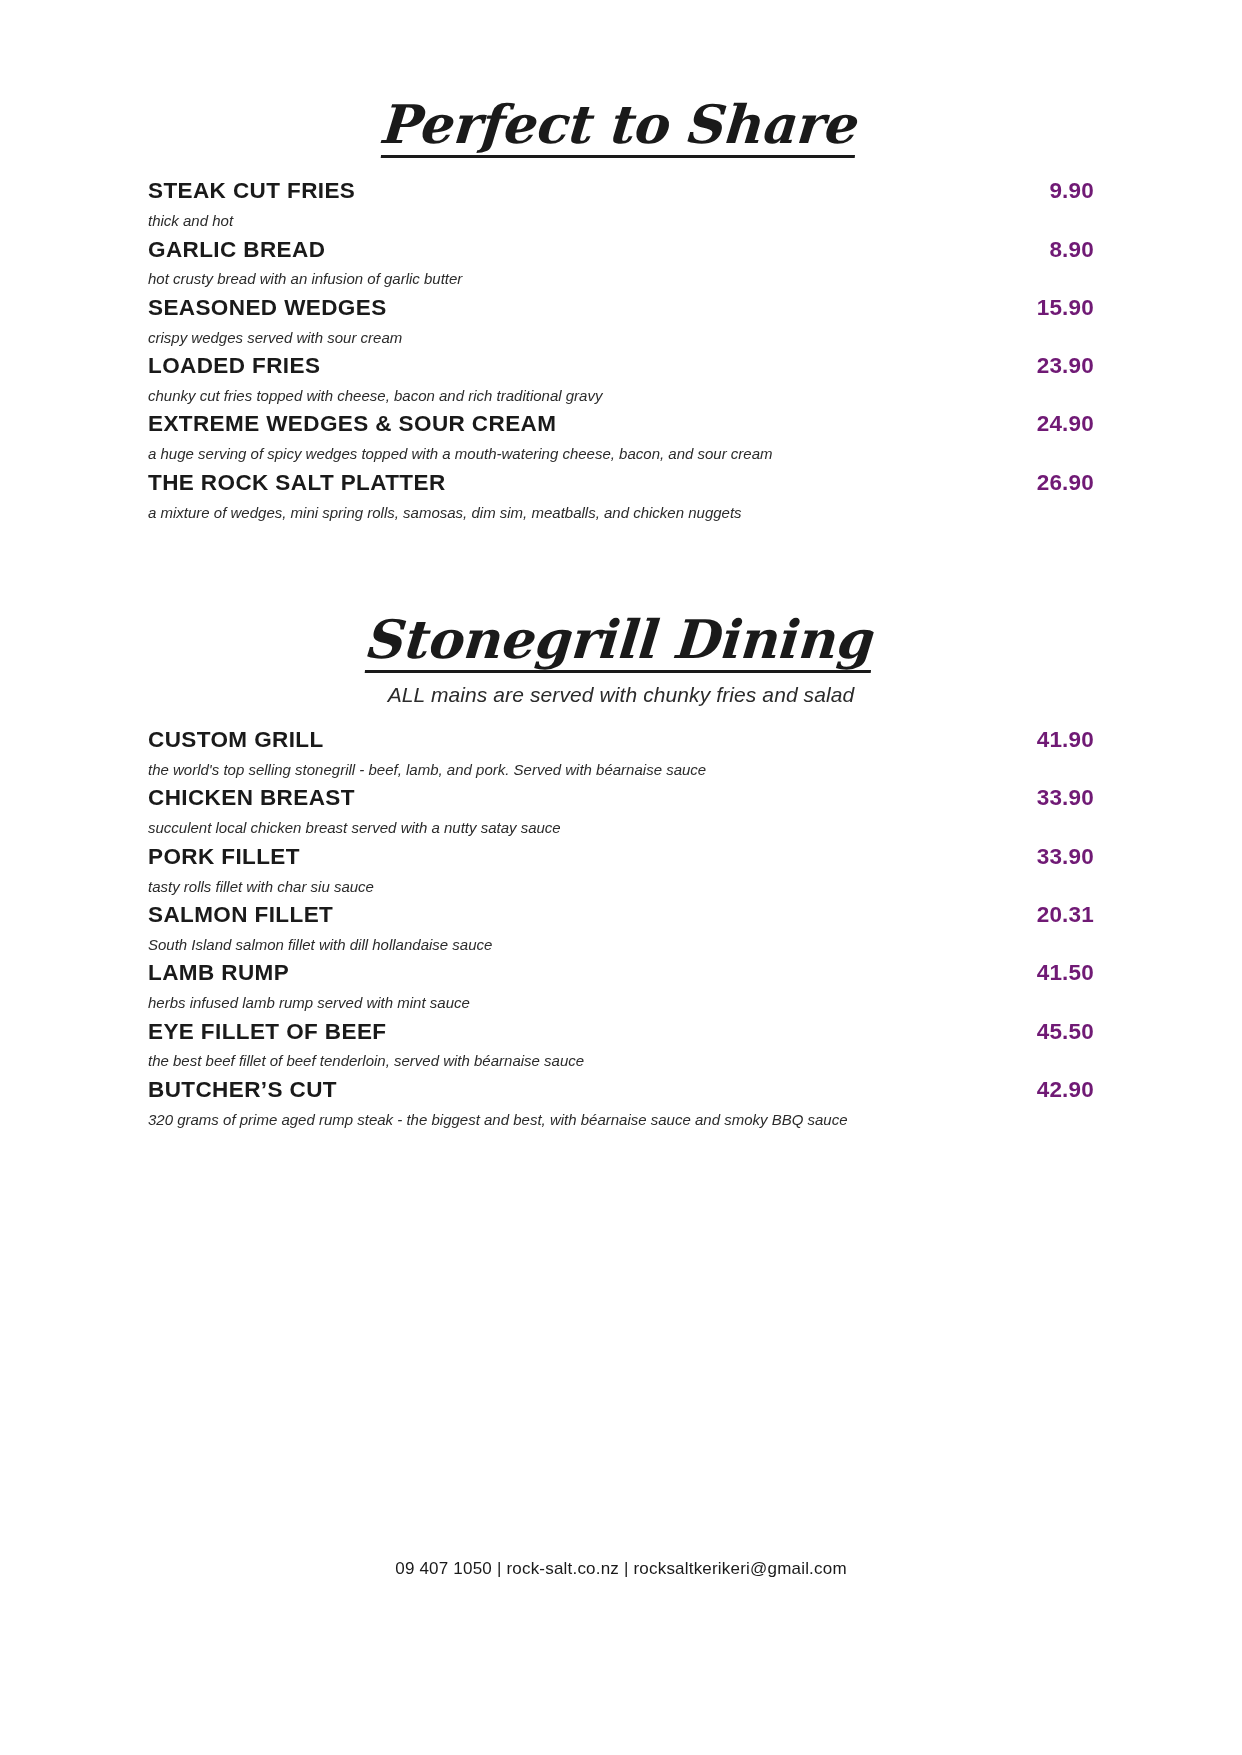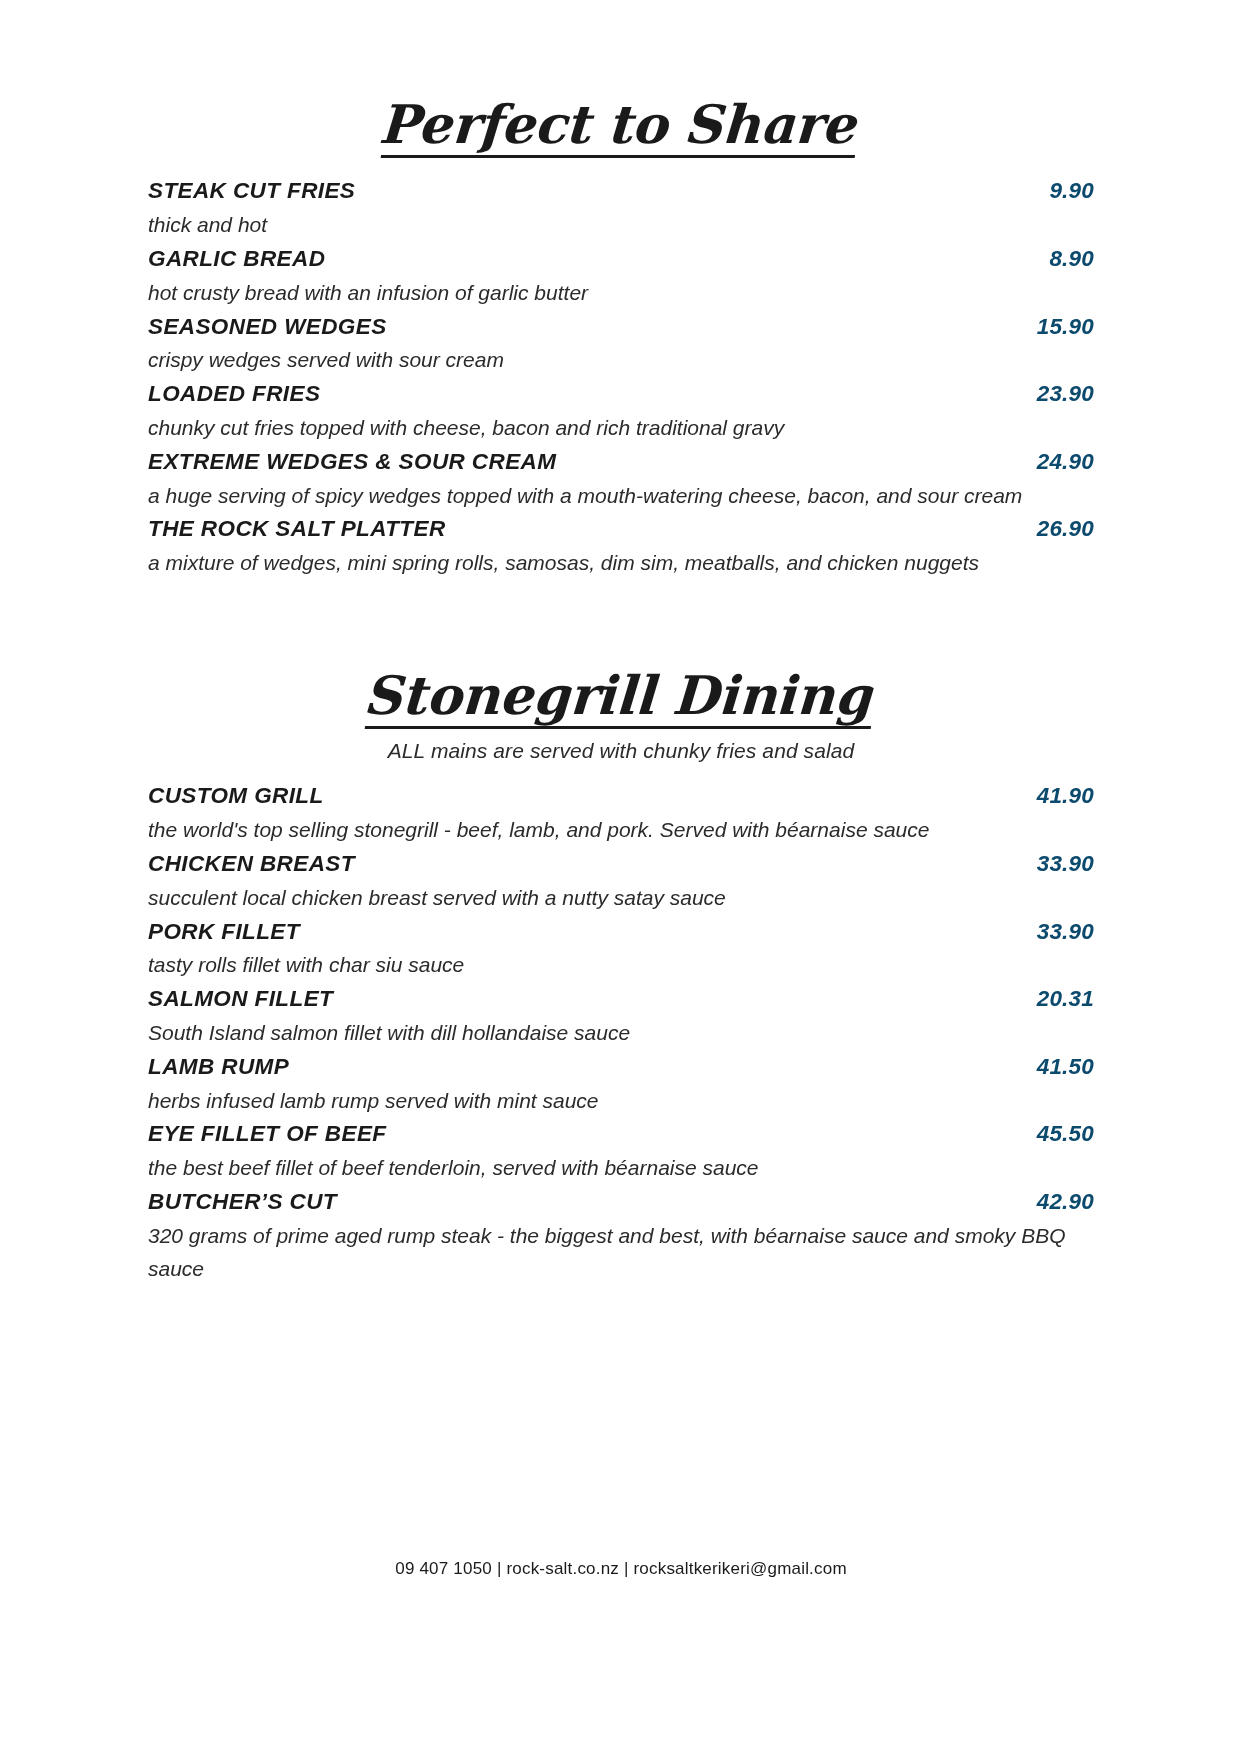--- a/index.html
+++ b/index.html
@@ -55,43 +55,42 @@
   .items {
     margin-top: 16px;
   }
   .item {
     margin-bottom: 0;
   }
   .item-row {
     display: flex;
     align-items: flex-end;
     justify-content: space-between;
-    font-style: italic;
   }
   .item-name {
     font-weight: 700;
     font-size: 22.5px;
     letter-spacing: 0.4px;
     color: #1a1a1a;
     text-transform: uppercase;
     line-height: 1.55;
     white-space: nowrap;
   }
   .item-price {
     font-weight: 700;
     font-size: 22.5px;
     letter-spacing: 0.2px;
-    color: #0c4a6e;
+    color: #701a75;
     line-height: 1.55;
     white-space: nowrap;
     padding-left: 20px;
   }
   .item-desc {
     font-style: italic;
-    font-size: 21px;
+    font-size: 15px;
     line-height: 1.56;
     color: #2b2b2b;
     margin: 0;
     max-width: 945px;
   }
 
   .spacer-1 { height: 86px; }
 
   
   .footer {

